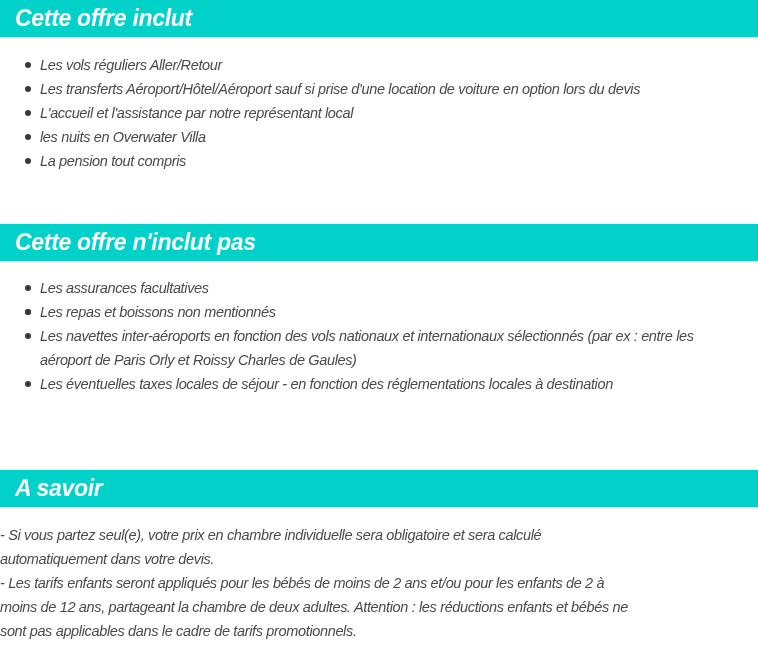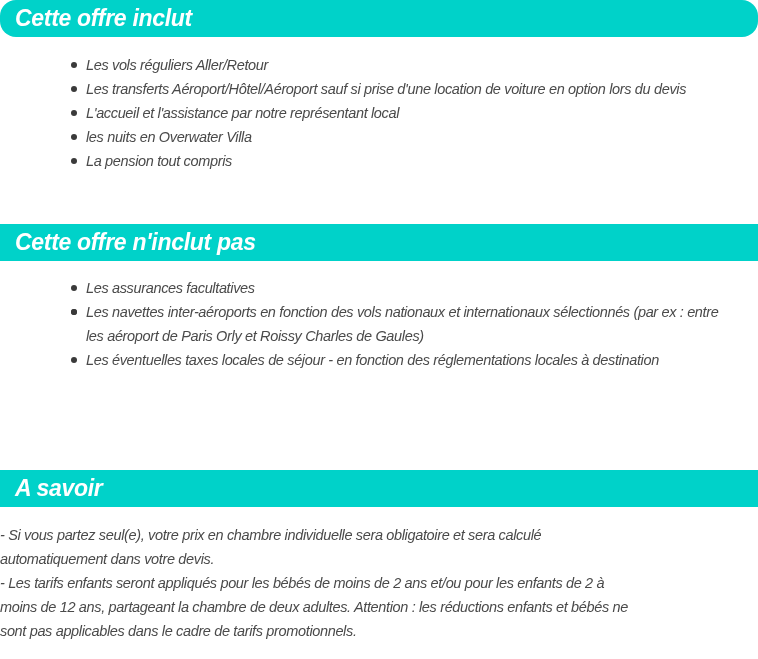--- a/index.html
+++ b/index.html
@@ -40,21 +40,20 @@
     }
     ul.bullets li {
       position: relative;
       padding-left: 40px;
       padding-right: 30px;
       font-style: italic;
       font-size: 14.5px;
       line-height: 24px;
       letter-spacing: -0.35px;
       color: #4a4a4a;
-      margin-left: 46px;
     }
     ul.bullets li .dot {
       position: absolute;
       left: 25px;
       top: 9px;
       width: 6px;
       height: 6px;
       border-radius: 50%;
       background: #3a3a3a;
     }
@@ -69,37 +68,38 @@
       color: #4a4a4a;
     }
     .para-block p {
       margin: 0;
       padding-right: 6px;
     }
   </style>
 </head>
 <body>
 
-<div class="section-header" style="top:0;border-radius:16px;">
+<div class="section-header" style="top:0;">
   <span>Cette offre inclut</span>
 </div>
 <ul class="bullets" style="top:53px;">
   <li><span class="dot"></span><span>Les vols réguliers Aller/Retour</span></li>
   <li><span class="dot"></span><span>Les transferts Aéroport/Hôtel/Aéroport sauf si prise d'une location de voiture en option lors du devis</span></li>
   <li><span class="dot"></span><span>L'accueil et l'assistance par notre représentant local</span></li>
   <li><span class="dot"></span><span>les nuits en Overwater Villa</span></li>
   <li><span class="dot"></span><span>La pension tout compris</span></li>
 </ul>
 
 <div class="section-header" style="top:224px;">
   <span>Cette offre n'inclut pas</span>
 </div>
 <ul class="bullets" style="top:276px;">
   <li><span class="dot"></span><span>Les assurances facultatives</span></li>
   <li><span class="dot"></span></li>
+  <li><span class="dot"></span><span>Les repas et boissons non mentionnés</span></li>
   <li><span class="dot"></span><span>Les navettes inter-aéroports en fonction des vols nationaux et internationaux sélectionnés (par ex : entre les aéroport de Paris Orly et Roissy Charles de Gaules)</span></li>
   <li><span class="dot"></span><span>Les éventuelles taxes locales de séjour - en fonction des réglementations locales à destination</span></li>
 </ul>
 
 <div class="section-header" style="top:470px;font-style:italic;">
   <span>A savoir</span>
 </div>
 <div class="para-block" style="top:523px;">
   <p>- Si vous partez seul(e), votre prix en chambre individuelle sera obligatoire et sera calculé automatiquement dans votre devis.</p>
   <p>- Les tarifs enfants seront appliqués pour les bébés de moins de 2 ans et/ou pour les enfants de 2 à moins de 12 ans, partageant la chambre de deux adultes. Attention : les réductions enfants et bébés ne sont pas applicables dans le cadre de tarifs promotionnels.</p>

